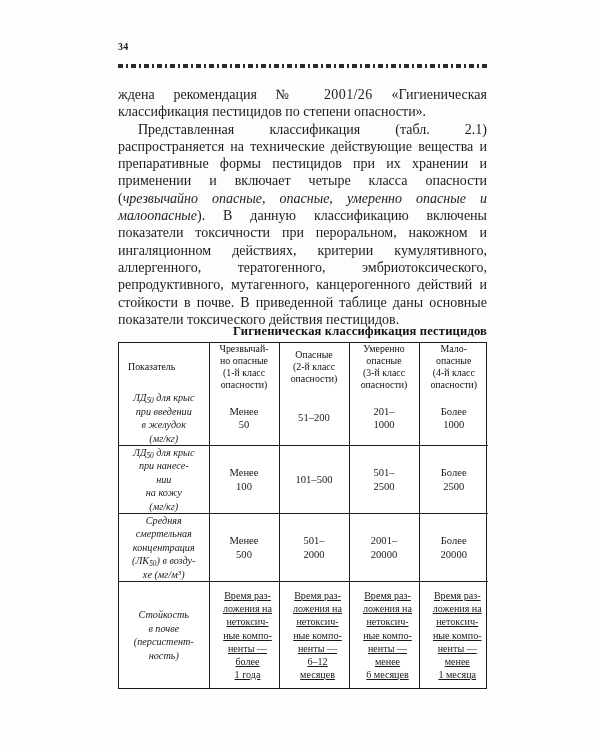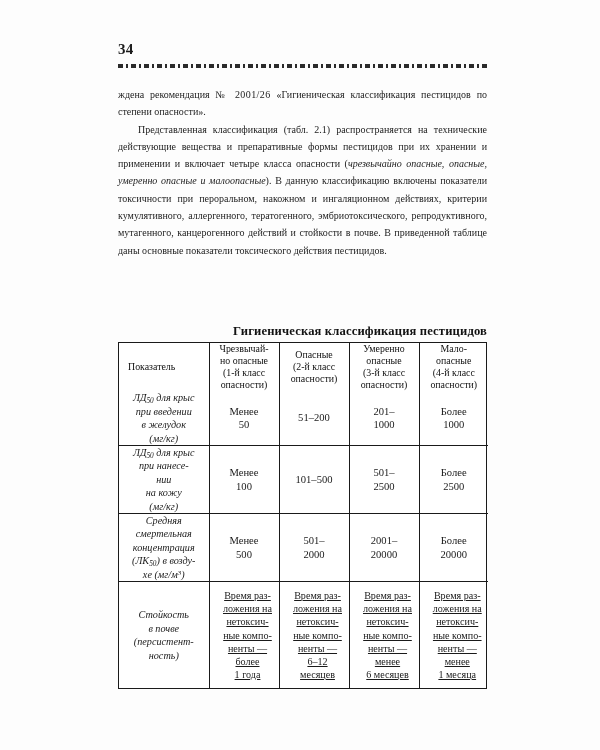--- a/index.html
+++ b/index.html
@@ -27,21 +27,21 @@
   .running-head {
     position: absolute;
     left: 118px;
     top: 42px;
     width: 369px;
     display: flex;
     align-items: baseline;
     justify-content: flex-start;
   }
   .folio {
-    font-size: 15px;
+    font-size: 10px;
     font-weight: 700;
     letter-spacing: 0.3px;
     line-height: 1;
     color: #1a1a1a;
   }
   .head-title {
     flex: 1;
     text-align: right;
     font-size: 12.2px;
     font-weight: 700;
@@ -64,21 +64,21 @@
         #2b2b2b 8px, #2b2b2b 10px,
         transparent 10px, transparent 13px);
   }
 
   
   .body-text {
     position: absolute;
     left: 118px;
     top: 86px;
     width: 369px;
-    font-size: 10px;
+    font-size: 14px;
     line-height: 17.3px;
     text-align: justify;
     text-justify: inter-word;
     color: #1c1c1c;
     hyphens: manual;
   }
   .body-text p {
     margin: 0;
   }
   .body-text p.indent {

